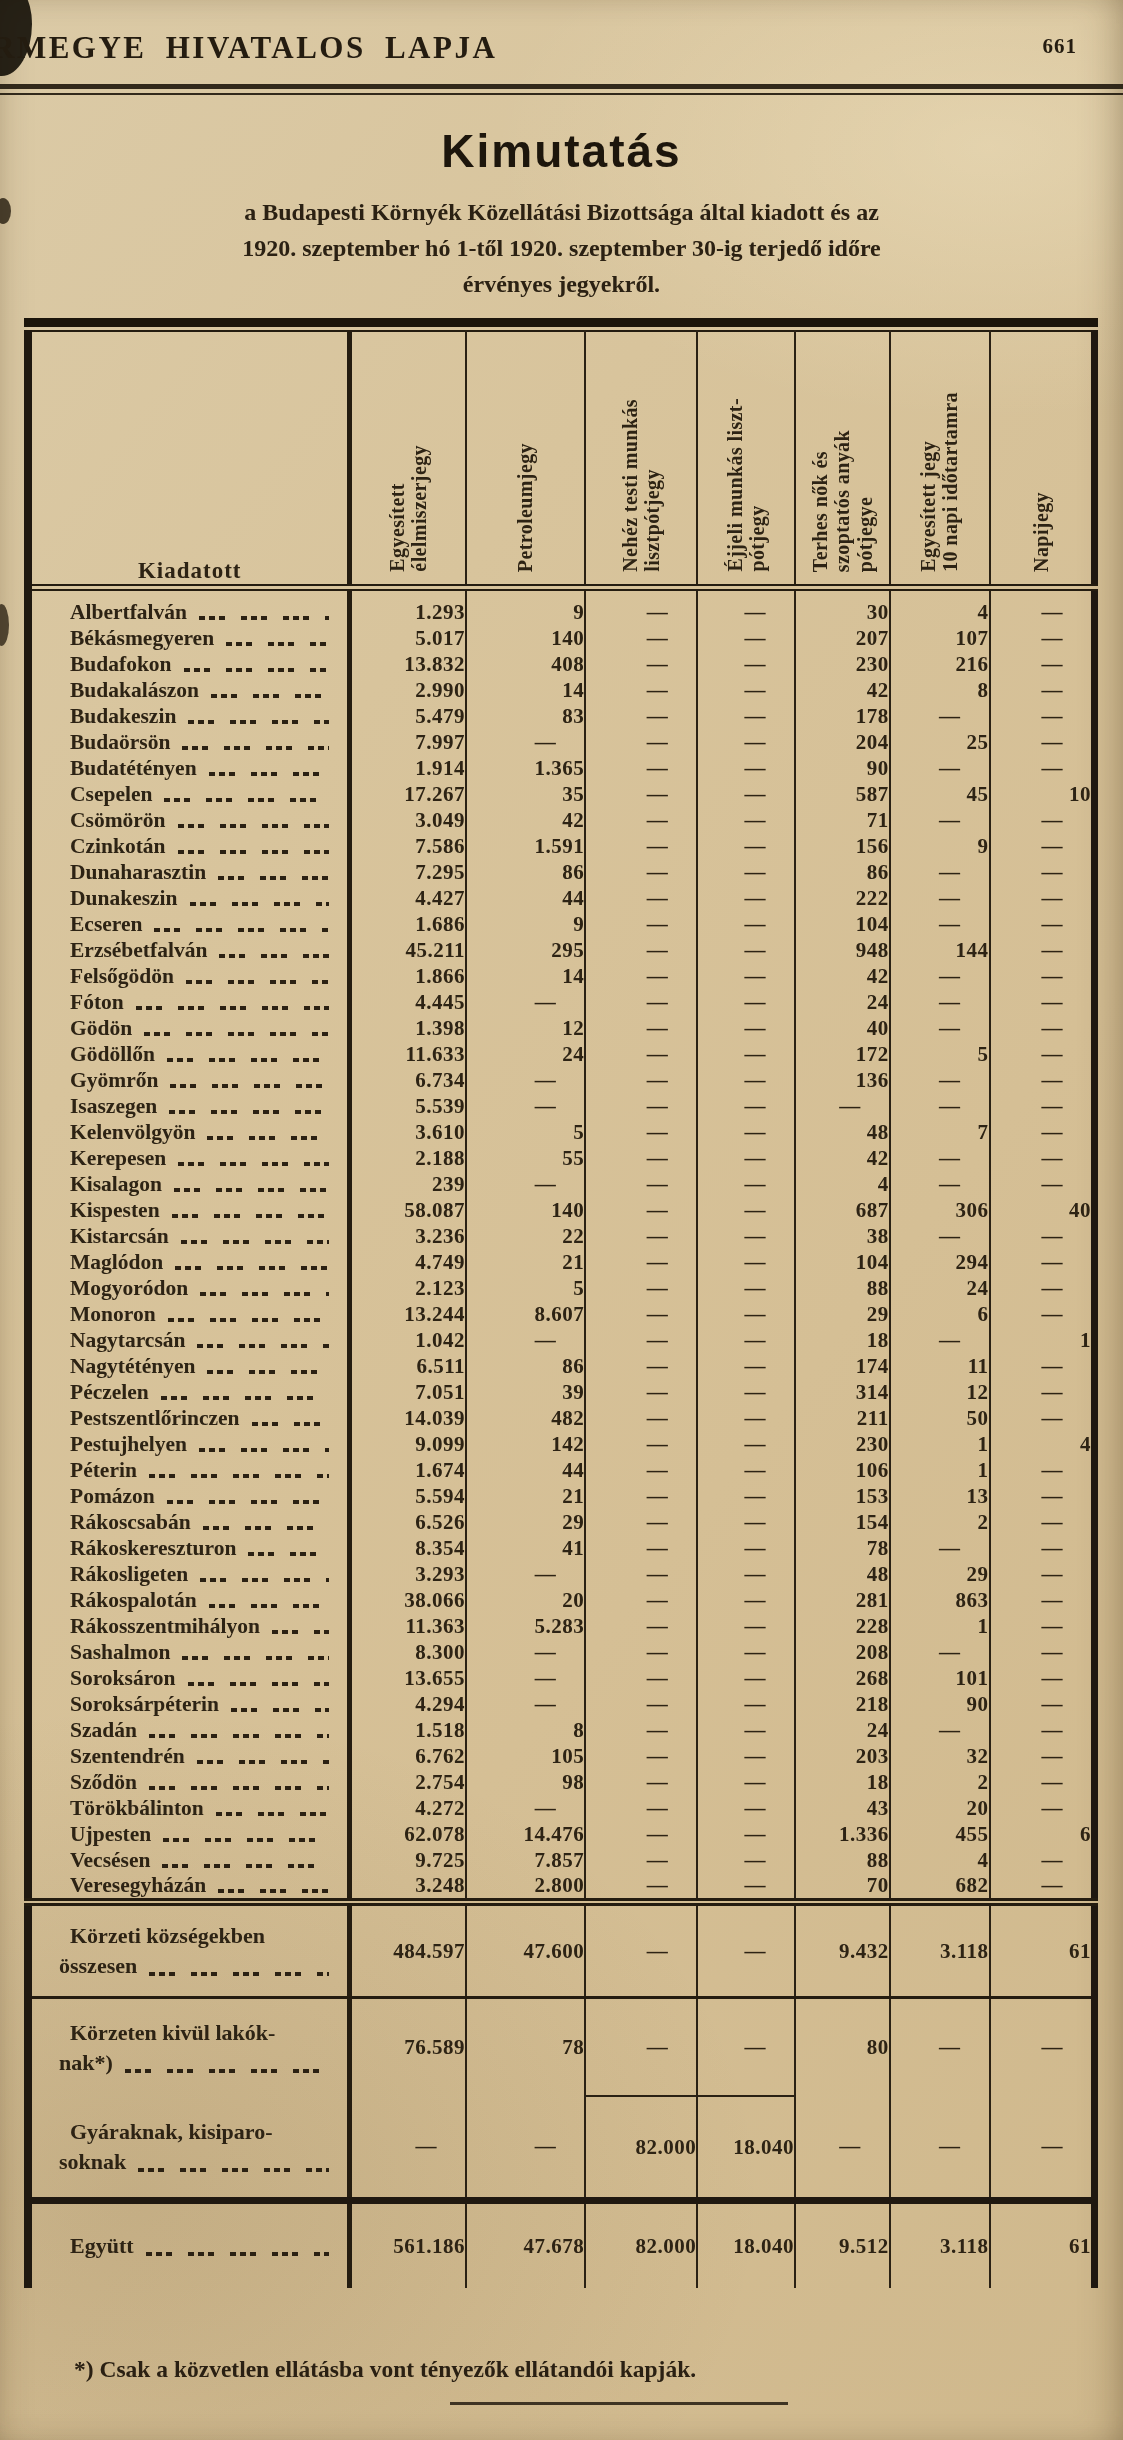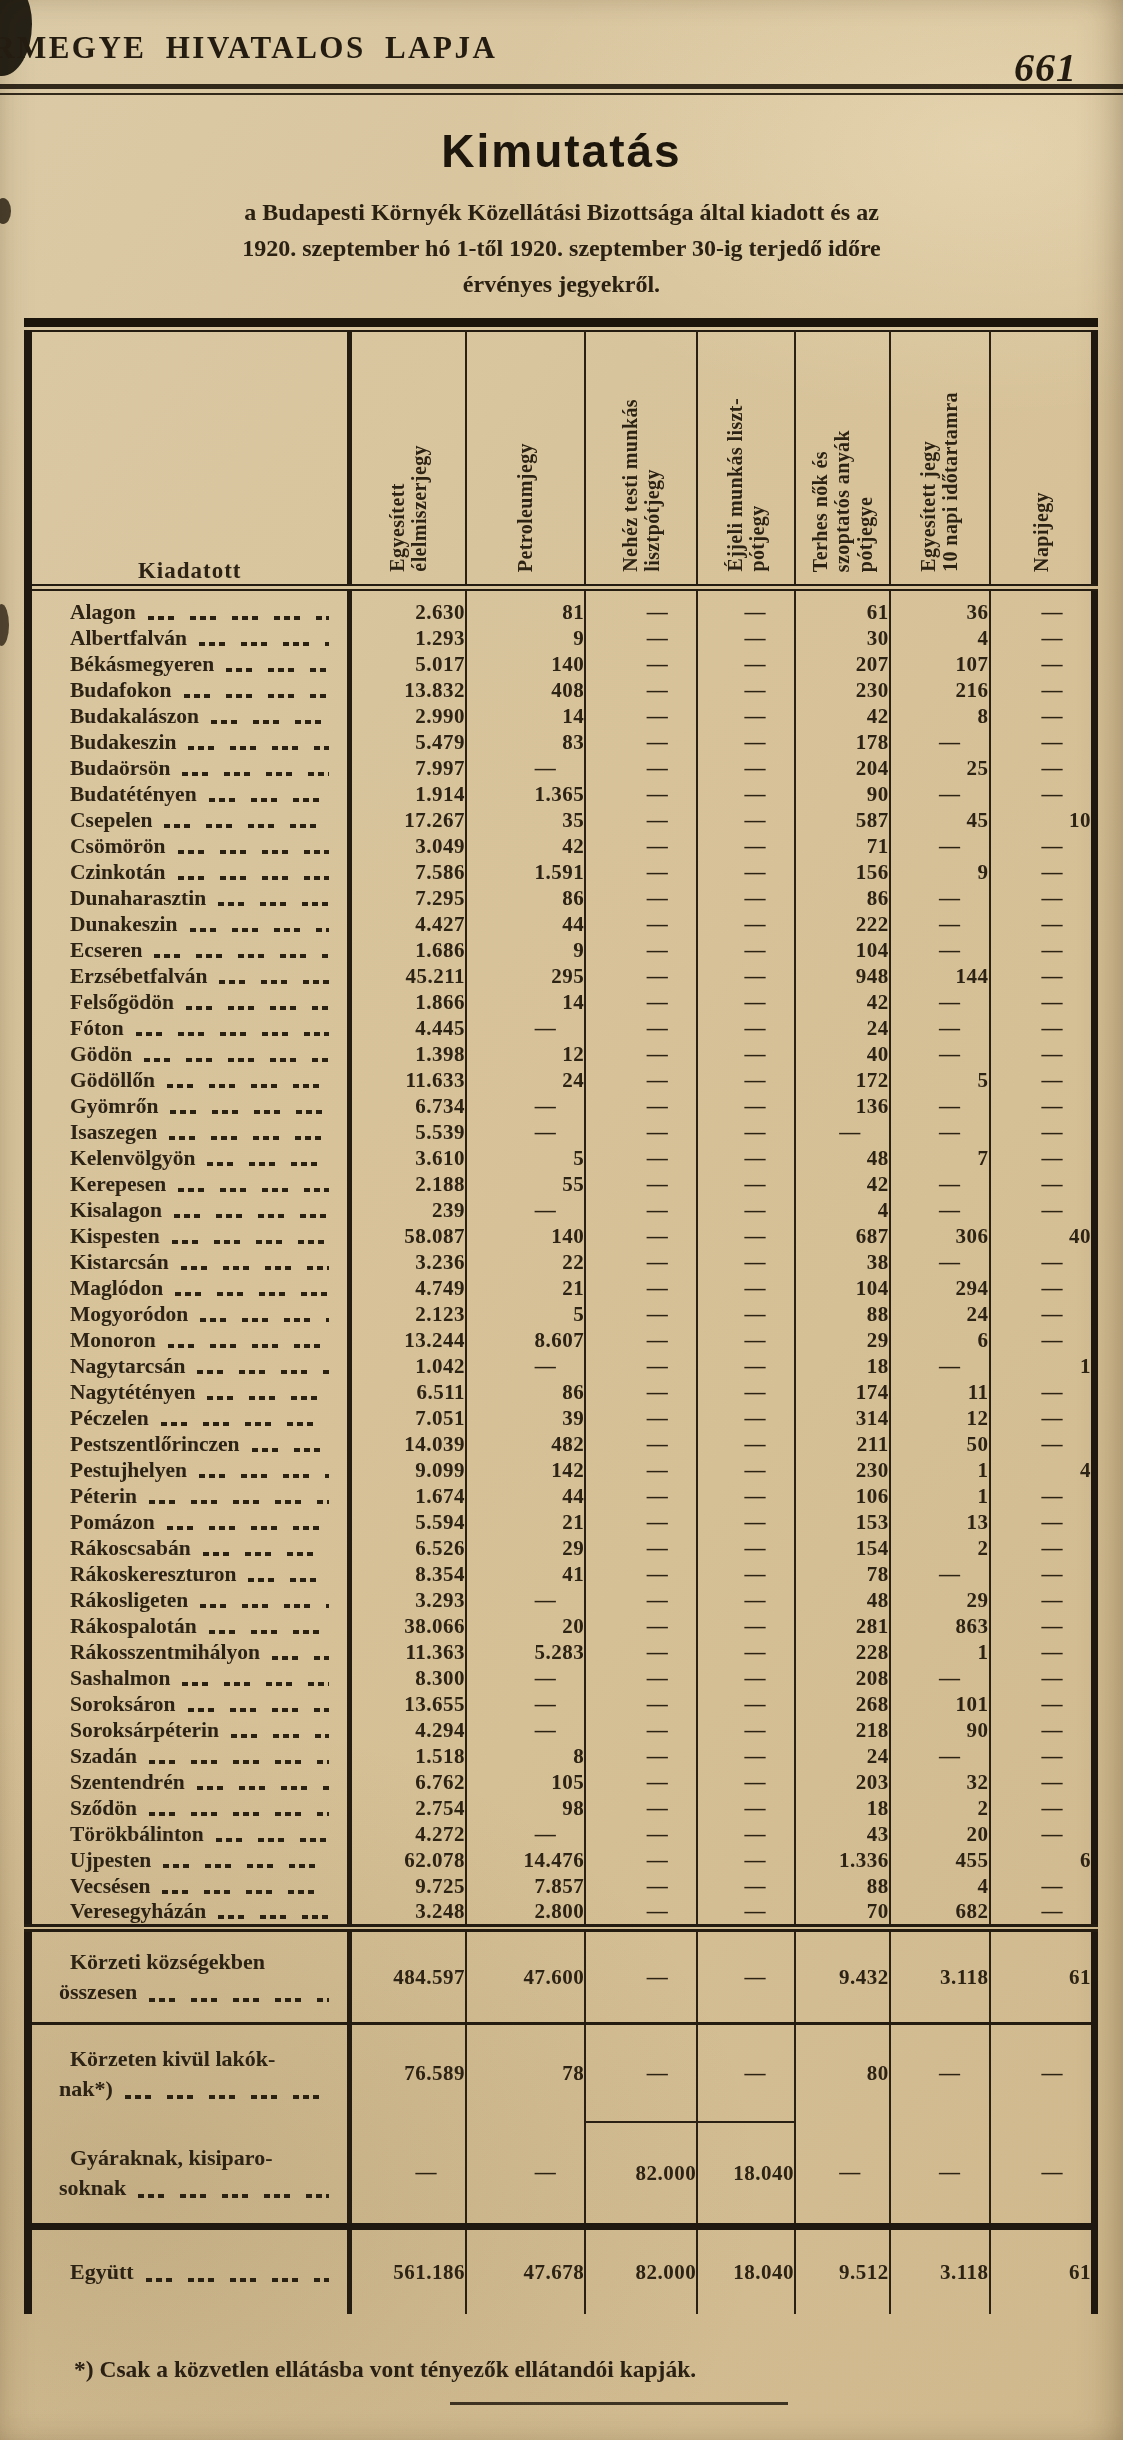--- a/index.html
+++ b/index.html
@@ -13,21 +13,21 @@
       linear-gradient(128deg,#dbcaa6 0%,#d8c49c 30%,#d5bf95 62%,#cfb88c 100%);
     box-shadow: inset -20px 0 44px -22px rgba(60,40,10,.45), inset 16px 0 40px -26px rgba(60,40,10,.38);
   }
   
   .blob1{position:absolute;left:-14px;top:-20px;width:46px;height:96px;background:#17120a;border-radius:0 62% 70% 0/0 48% 58% 0;opacity:.92;}
   .blob2{position:absolute;left:-5px;top:198px;width:16px;height:26px;background:#241b0e;border-radius:50%;opacity:.8;}
   .blob3{position:absolute;left:-6px;top:604px;width:15px;height:42px;background:#241b0e;border-radius:50%;opacity:.75;}
 
   .masthead{position:absolute;top:30px;left:-8px;width:1123px;height:48px;}
   .masthead-left{position:absolute;left:0;top:0;font-size:31px;font-weight:600;letter-spacing:2.5px;word-spacing:9px;color:#241c10;}
-  .masthead-page{position:absolute;right:38px;top:14px;font-size:40px;font-weight:600;letter-spacing:1px;color:#241c10;font-style:italic;}
+  .masthead-page{position:absolute;right:38px;top:4px;font-size:21px;font-weight:600;letter-spacing:1px;color:#241c10;}
   .masthead-rule{position:absolute;top:84px;left:0;width:1123px;height:4px;border-top:5px solid #241c10;border-bottom:2px solid #241c10;opacity:.92;}
 
   .doc-title{position:absolute;top:124px;left:0;width:1123px;text-align:center;
     font-family:"Liberation Sans","DejaVu Sans",sans-serif;font-weight:700;font-size:46px;letter-spacing:2px;color:#1d160c;}
   .subtitle{position:absolute;top:194px;left:0;width:1123px;text-align:center;font-size:24px;font-weight:600;line-height:36px;color:#2b2113;}
 
   .table-wrap{position:absolute;top:318px;left:24px;width:1074px;}
   .topbar{height:9px;background:#1c150b;margin-bottom:3px;}
   table.sheet{width:100%;border-collapse:collapse;table-layout:fixed;
     border-top:2.5px solid #241c10;border-left:8px solid #1f1810;border-right:7px solid #1f1810;}
@@ -108,35 +108,20 @@
             <th class="vcol"><div class="vhead"><div>Éjjeli munkás liszt-</div><div>pótjegy</div></div></th>
             <th class="vcol"><div class="vhead"><div>Terhes nők és</div><div>szoptatós anyák</div><div>pótjegye</div></div></th>
             <th class="vcol"><div class="vhead"><div>Egyesített jegy</div><div>10 napi időtartamra</div></div></th>
             <th class="vcol"><div class="vhead"><div>Napijegy</div></div></th>
           </tr>
       </thead>
       <tbody>
           <tr class="row">
             <td class="place">
               <div class="place-line">
-                <span class="pname">Alagon</span>
-                <span class="leader"></span>
-              </div>
-            </td>
-            <td class="num">2.630</td>
-            <td class="num">81</td>
-            <td class="num dash">—</td>
-            <td class="num dash">—</td>
-            <td class="num">61</td>
-            <td class="num">36</td>
-            <td class="num dash">—</td>
-          </tr>
-          <tr class="row">
-            <td class="place">
-              <div class="place-line">
                 <span class="pname">Albertfalván</span>
                 <span class="leader"></span>
               </div>
             </td>
             <td class="num">1.293</td>
             <td class="num">9</td>
             <td class="num dash">—</td>
             <td class="num dash">—</td>
             <td class="num">30</td>
             <td class="num">4</td>

